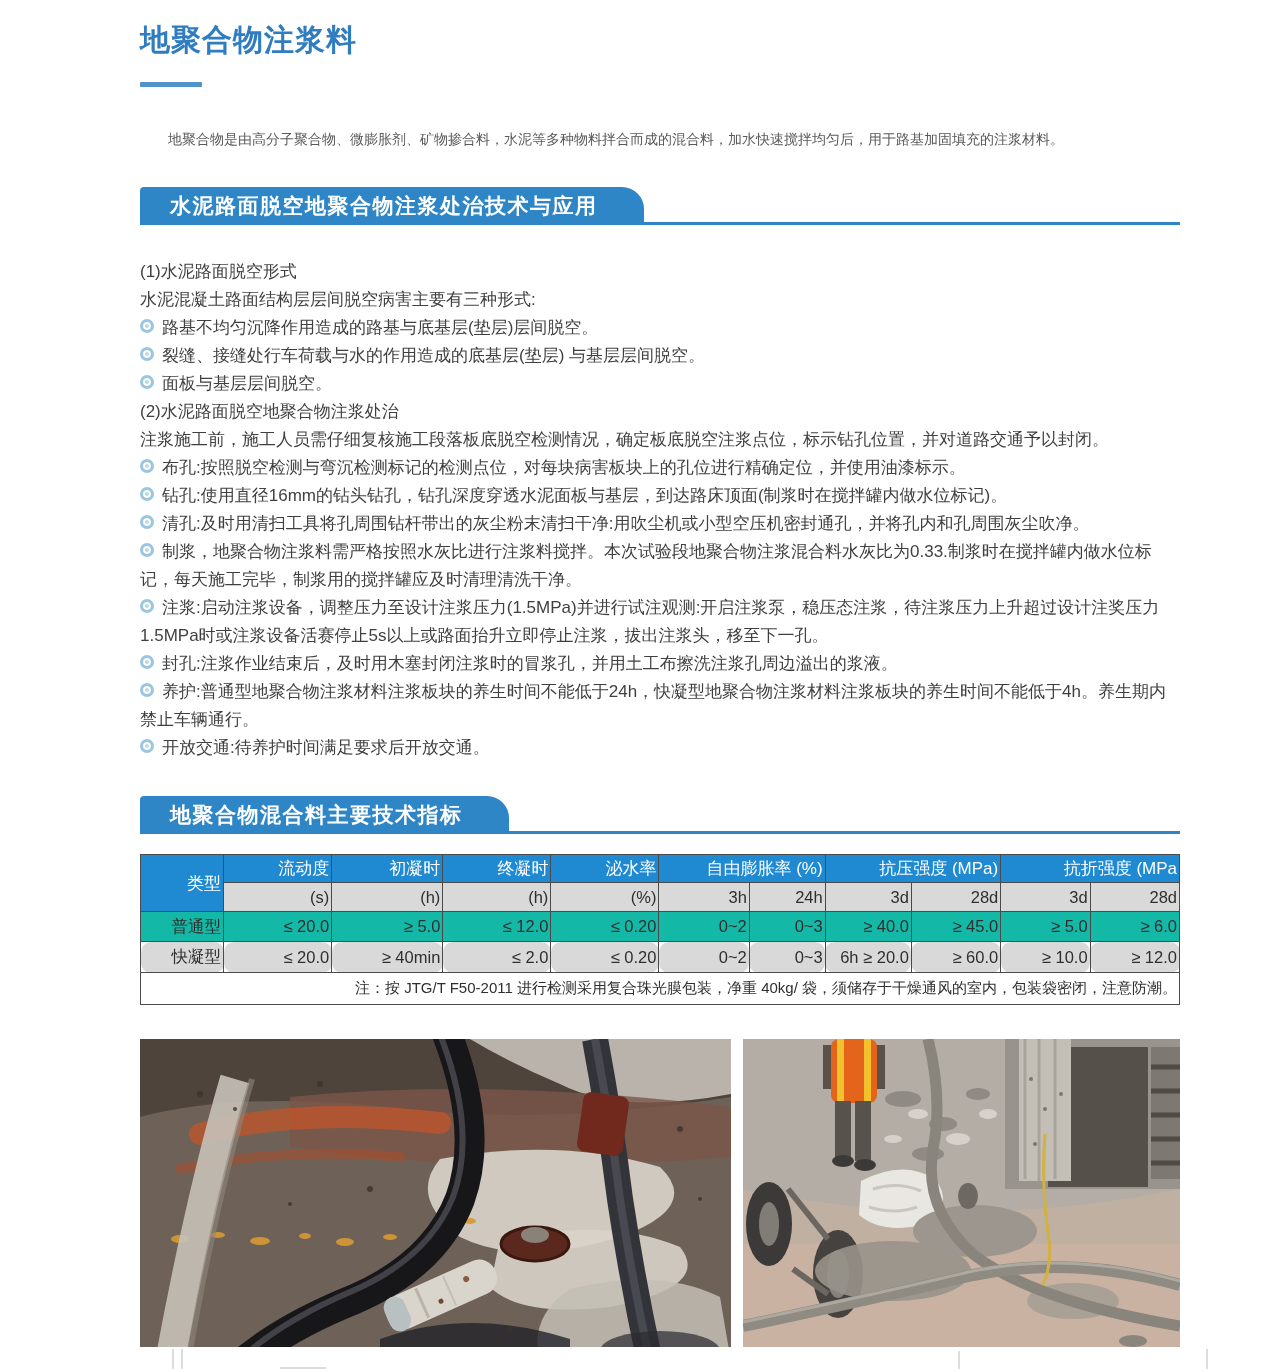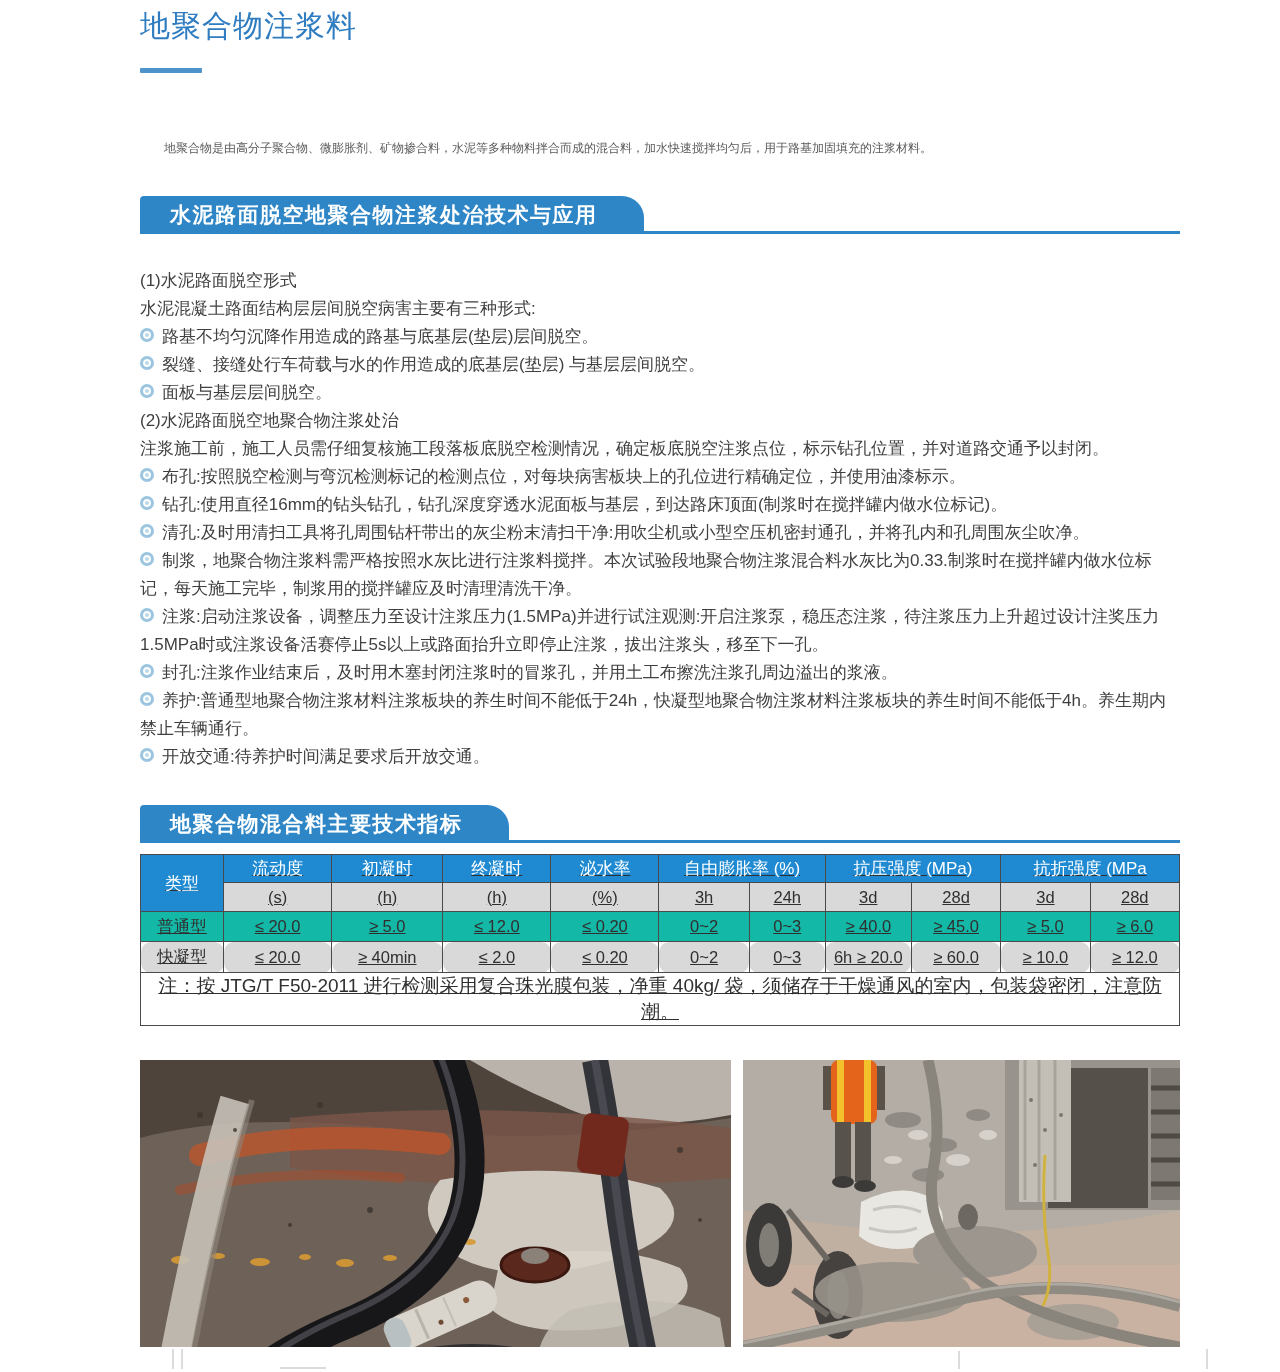--- a/index.html
+++ b/index.html
@@ -2,47 +2,47 @@
 <html><head>
 <meta charset="utf-8">
 <style>
   html,body{margin:0;padding:0;}
   body{
     width:1280px;height:1372px;background:#ffffff;position:relative;overflow:hidden;
     font-family:"Liberation Sans","DejaVu Sans",sans-serif;
     -webkit-font-smoothing:antialiased;
   }
   .content{position:absolute;left:140px;top:0;width:1040px;}
-  .page-title{padding-top:6px;font-size:30px;font-weight:normal;color:#2f7dc0;letter-spacing:1px;}
+  .page-title{padding-top:20px;font-size:30px;font-weight:bold;color:#2f7dc0;letter-spacing:1px;}
   .title-dash{width:62px;height:5px;background:#4f93cb;margin-top:21px;border-radius:1px;}
-  .intro{margin-top:62px;font-size:12px;line-height:27px;color:#595959;text-indent:2em;}
+  .intro{margin-top:39px;font-size:14px;line-height:27px;color:#595959;text-indent:2em;}
   .banner-row{position:relative;margin-top:34px;height:38px;padding-left:36px;}
   .banner{
     position:absolute;left:0;top:0;height:38px;line-height:38px;
     background:#2e86c6;color:#ffffff;font-size:21px;font-weight:bold;letter-spacing:1.5px;
     padding:0 46px 0 30px;border-radius:4px 22px 0 4px;white-space:nowrap;
   }
   .banner-line{position:absolute;left:0;bottom:0;width:100%;height:3px;background:#2e86c6;}
   .body-list{margin-top:33px;font-size:17px;line-height:28px;color:#3f3f3f;}
   .body-list p{margin:0;}
   .bullet{
     display:inline-block;width:8px;height:8px;border:3px solid #9cc6e0;border-radius:50%;
     background:#bcd9ea;box-shadow:inset 0 0 0 2px #ffffff;margin-right:8px;vertical-align:0px;
   }
   .section2-gap{}
   table.spec{
-    margin-top:11px;width:100%;border-collapse:collapse;table-layout:fixed;
-    text-align:center;font-size:16.5px;color:#2f2f2f;text-decoration:underline;
+    margin-top:20px;width:100%;border-collapse:collapse;table-layout:fixed;
+    text-align:right;font-size:16.5px;color:#2f2f2f;
   }
   table.spec th,table.spec td{border:1px solid #4a4a4a;padding:0 2px;font-weight:normal;overflow:hidden;}
   table.spec tr.h1 th{height:27px;}
   table.spec tr.h2 td{height:28px;background:#d9d9d9;}
   table.spec tr.r1 td{height:29px;background:#14b8a6;}
   table.spec tr.r2 td{height:30px;background:#d9d9d9;border-radius:10px;}
-  table.spec tr.note td{height:31px;background:#ffffff;font-size:19px;}
+  table.spec tr.note td{height:31px;background:#ffffff;font-size:15px;}
   .th-blue{background:#1f8ad2;color:#ffffff;font-size:17px;}
   .photos{margin-top:34px;display:flex;gap:12px;height:323px;}
   .photo{height:323px;overflow:hidden;}
   .photo svg{display:block;width:100%;height:100%;}
   .photo-left{width:591px;}
   .photo-right{flex:1;}
   .page-bottom{position:absolute;left:0;top:1347px;width:1280px;height:25px;background:#ffffff;}
   .pb-mark{position:absolute;background:#dcdcdc;}
 </style>
 </head>

